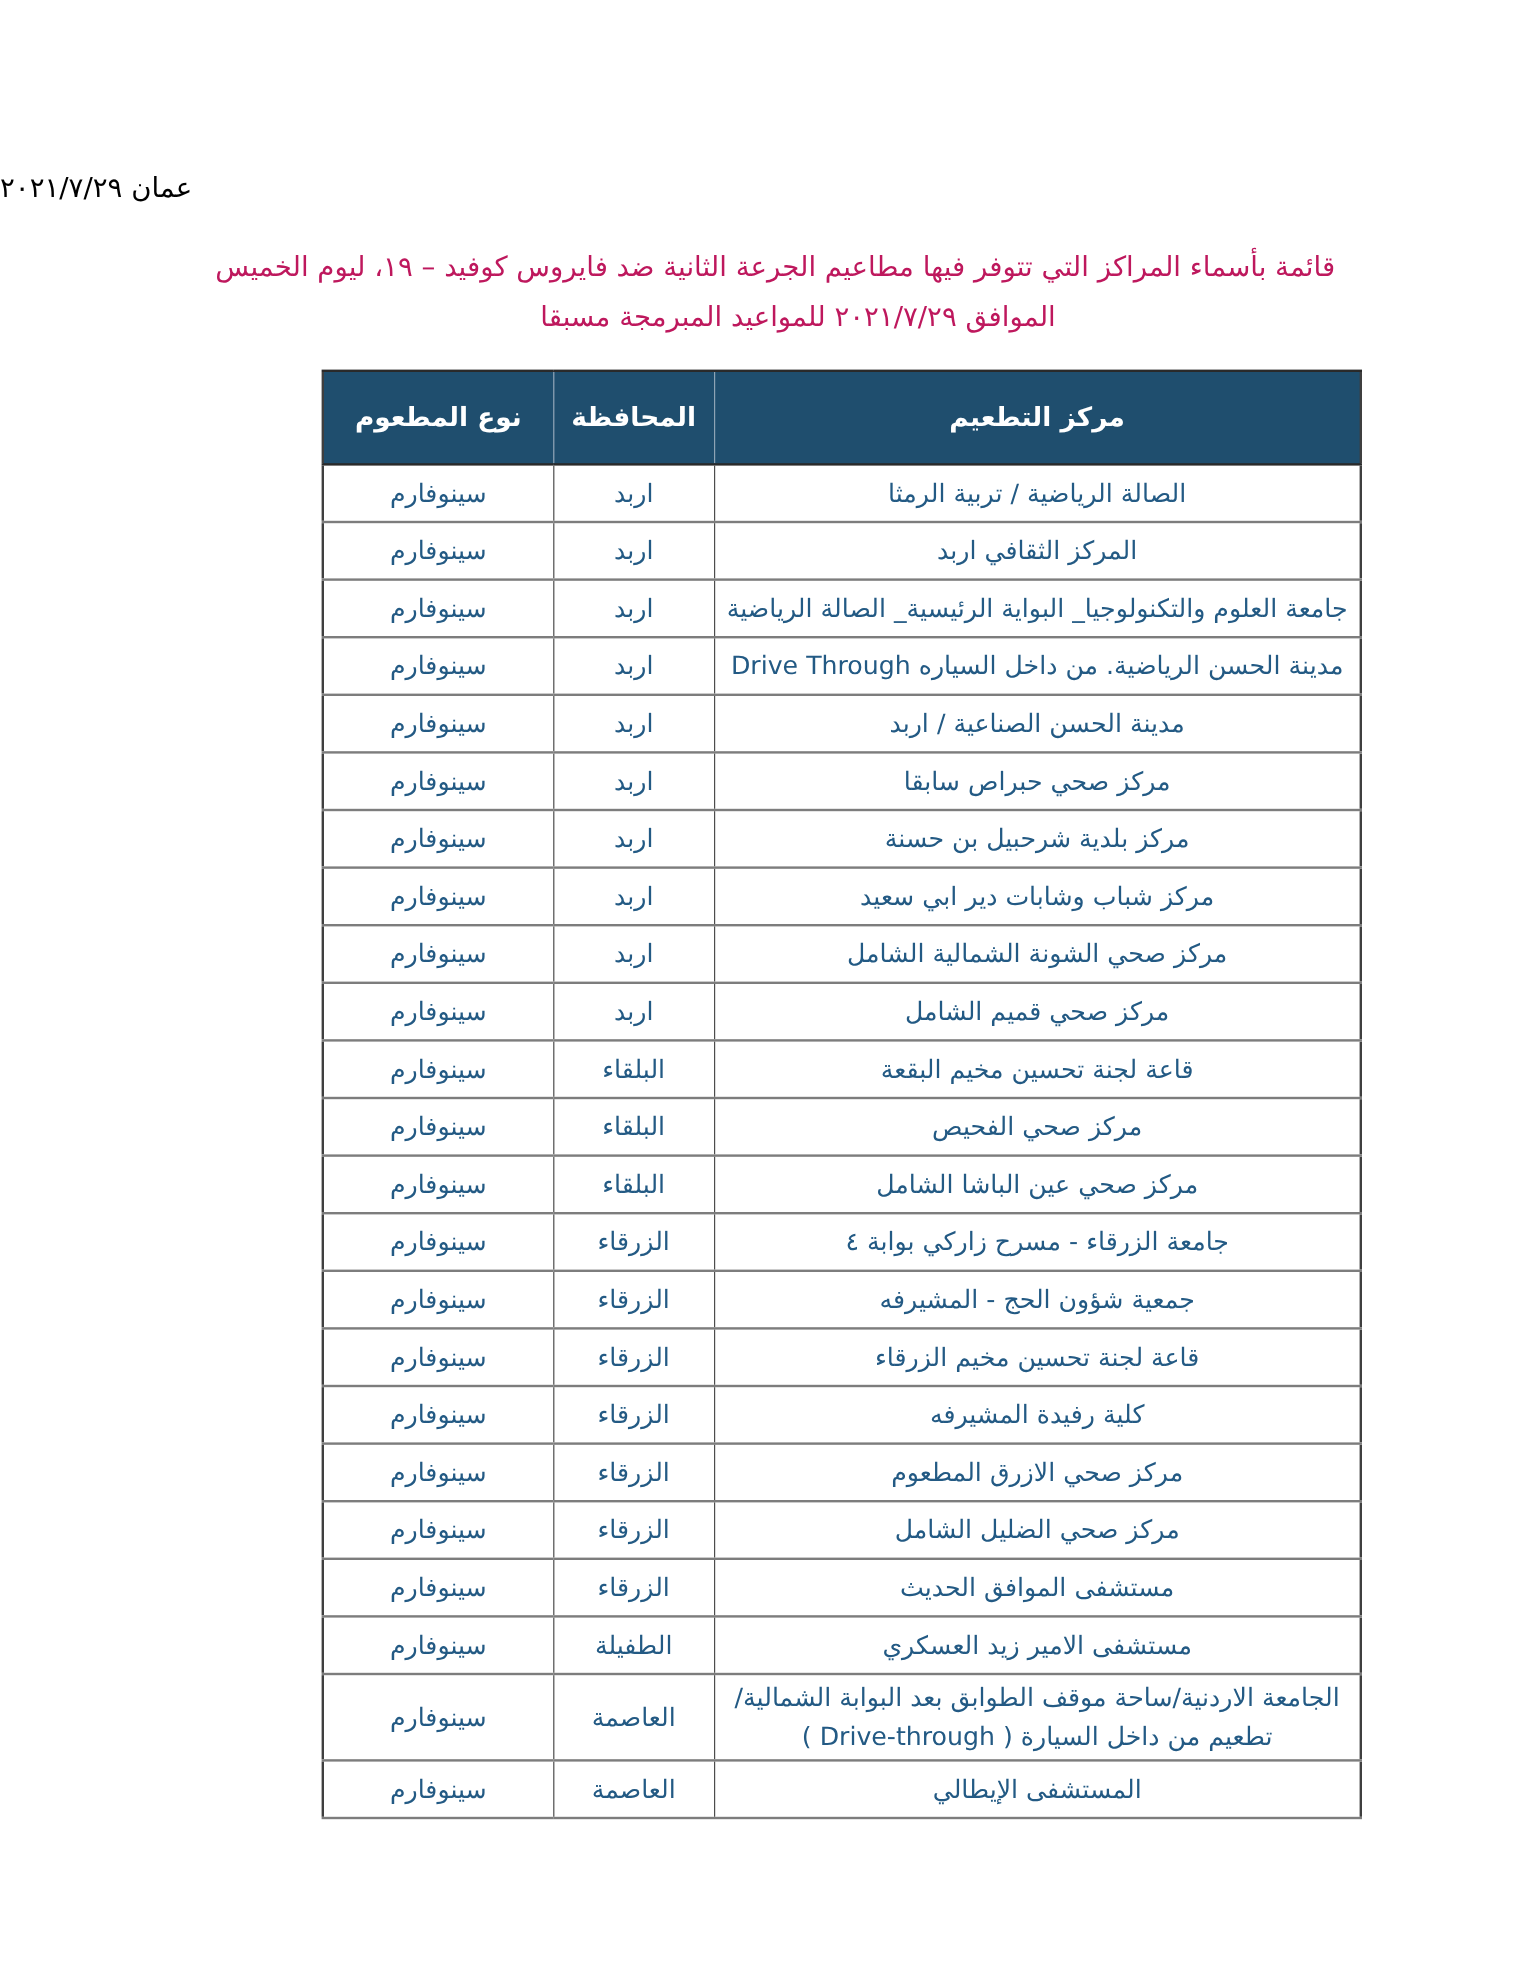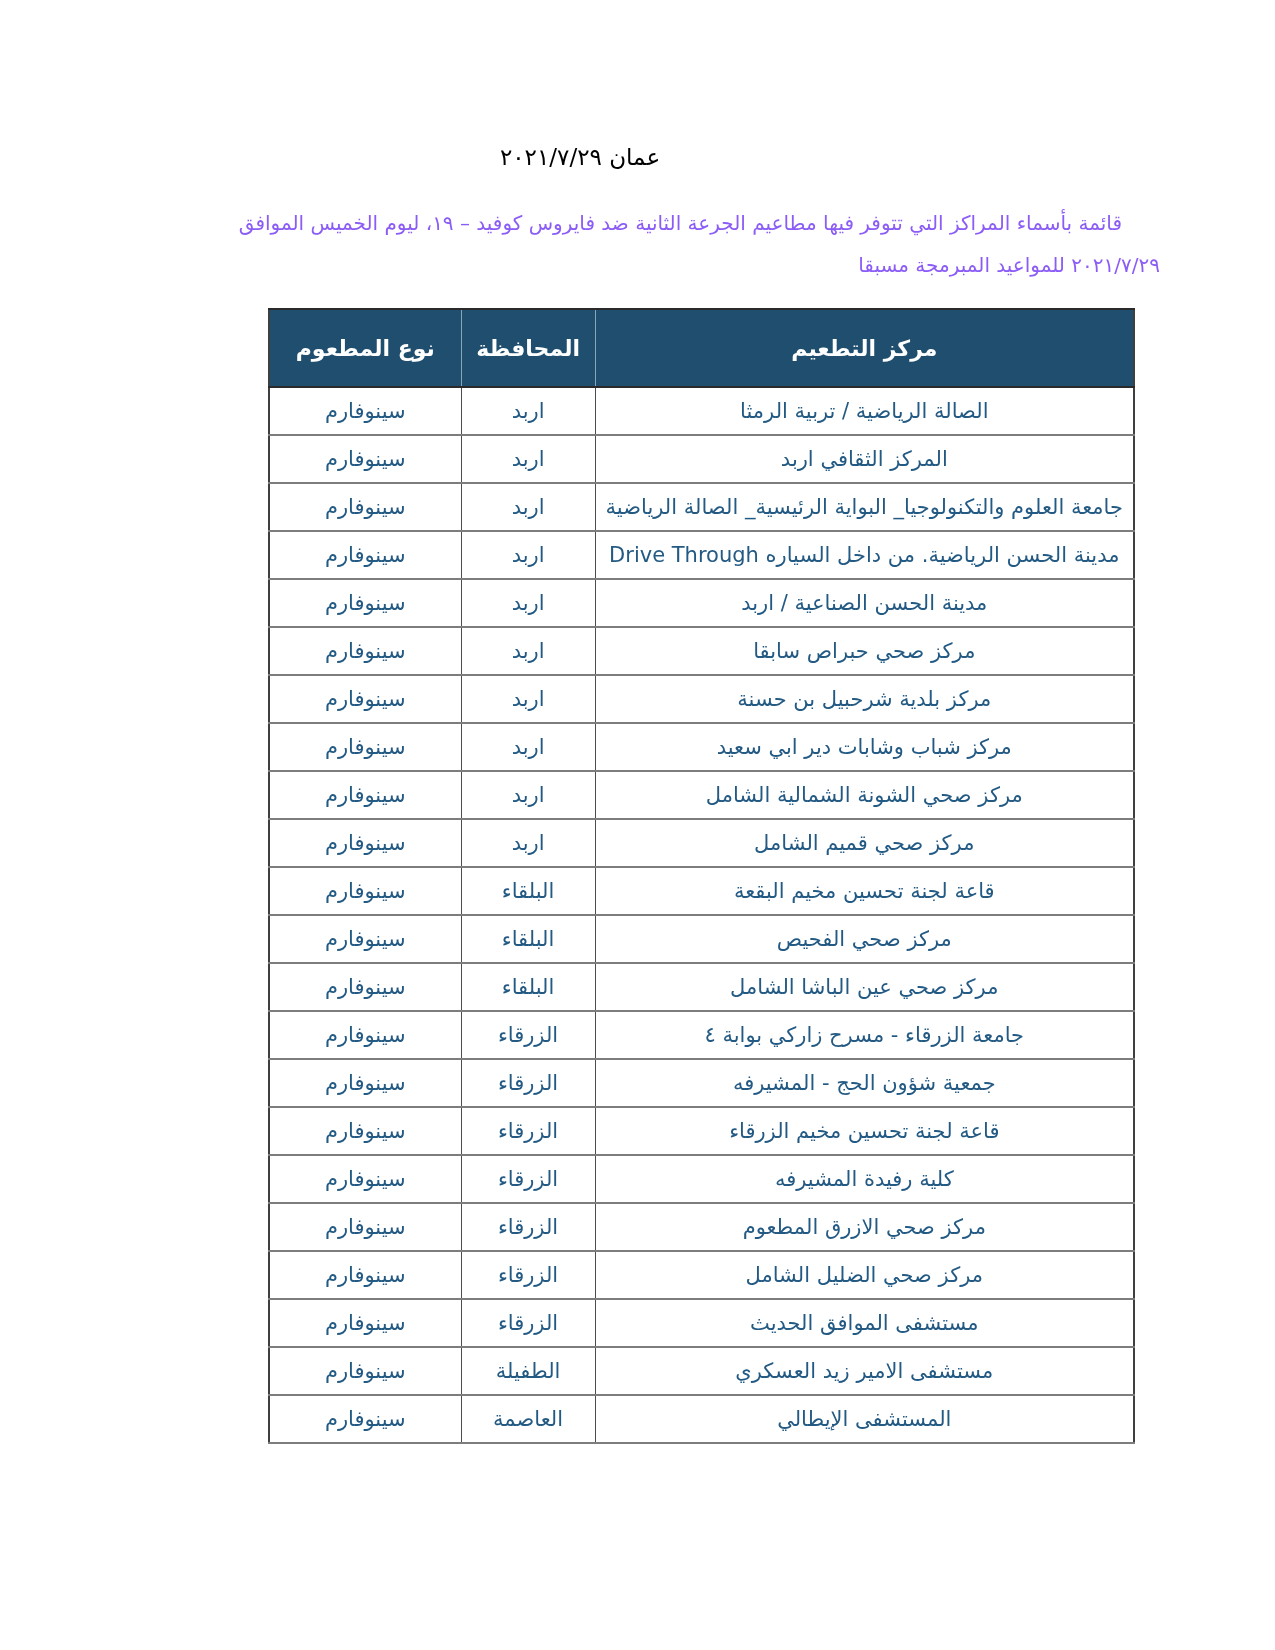--- a/index.html
+++ b/index.html
@@ -15,31 +15,31 @@
     background: #ffffff;
     overflow: hidden;
     direction: rtl;
     font-family: "DejaVu Sans", sans-serif;
     color: #000000;
     box-sizing: border-box;
     padding-top: 142px;
   }
   .date-line {
     margin: 0 115px 30px 0;
-    text-align: center;
+    text-align: left;
     font-size: 23px;
     line-height: 30px;
     color: #000000;
   }
   .para {
     margin: 0 115px 24px 170px;
-    text-align: right;
-    font-size: 20px;
+    text-align: center;
+    font-size: 23px;
     line-height: 42px;
-    color: #8b5cf6;
+    color: #be185d;
   }
   .para.intro {
     text-indent: 38px;
     margin-bottom: 22px;
   }
   .para.notice {
     margin-bottom: 34px;
   }
   table.vax {
     width: 867px;
@@ -200,20 +200,25 @@
     <td>مستشفى الموافق الحديث</td>
     <td>الزرقاء</td>
     <td>سينوفارم</td>
   </tr>
         <tr>
     <td>مستشفى الامير زيد العسكري</td>
     <td>الطفيلة</td>
     <td>سينوفارم</td>
   </tr>
         <tr>
+    <td>الجامعة الاردنية/ساحة موقف الطوابق بعد البوابة الشمالية/تطعيم من داخل السيارة ( Drive-through )</td>
+    <td>العاصمة</td>
+    <td>سينوفارم</td>
+  </tr>
+        <tr>
     <td>المستشفى الإيطالي</td>
     <td>العاصمة</td>
     <td>سينوفارم</td>
   </tr>
       </tbody>
   </table>
 
 </div>
 
 </body></html>

